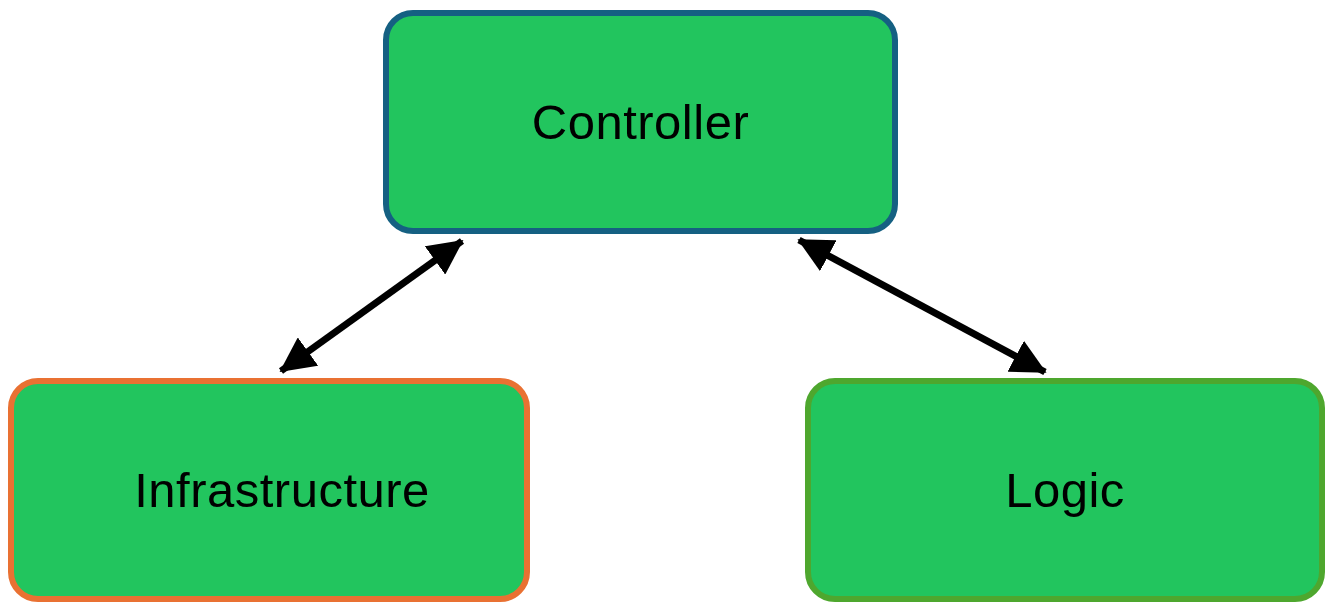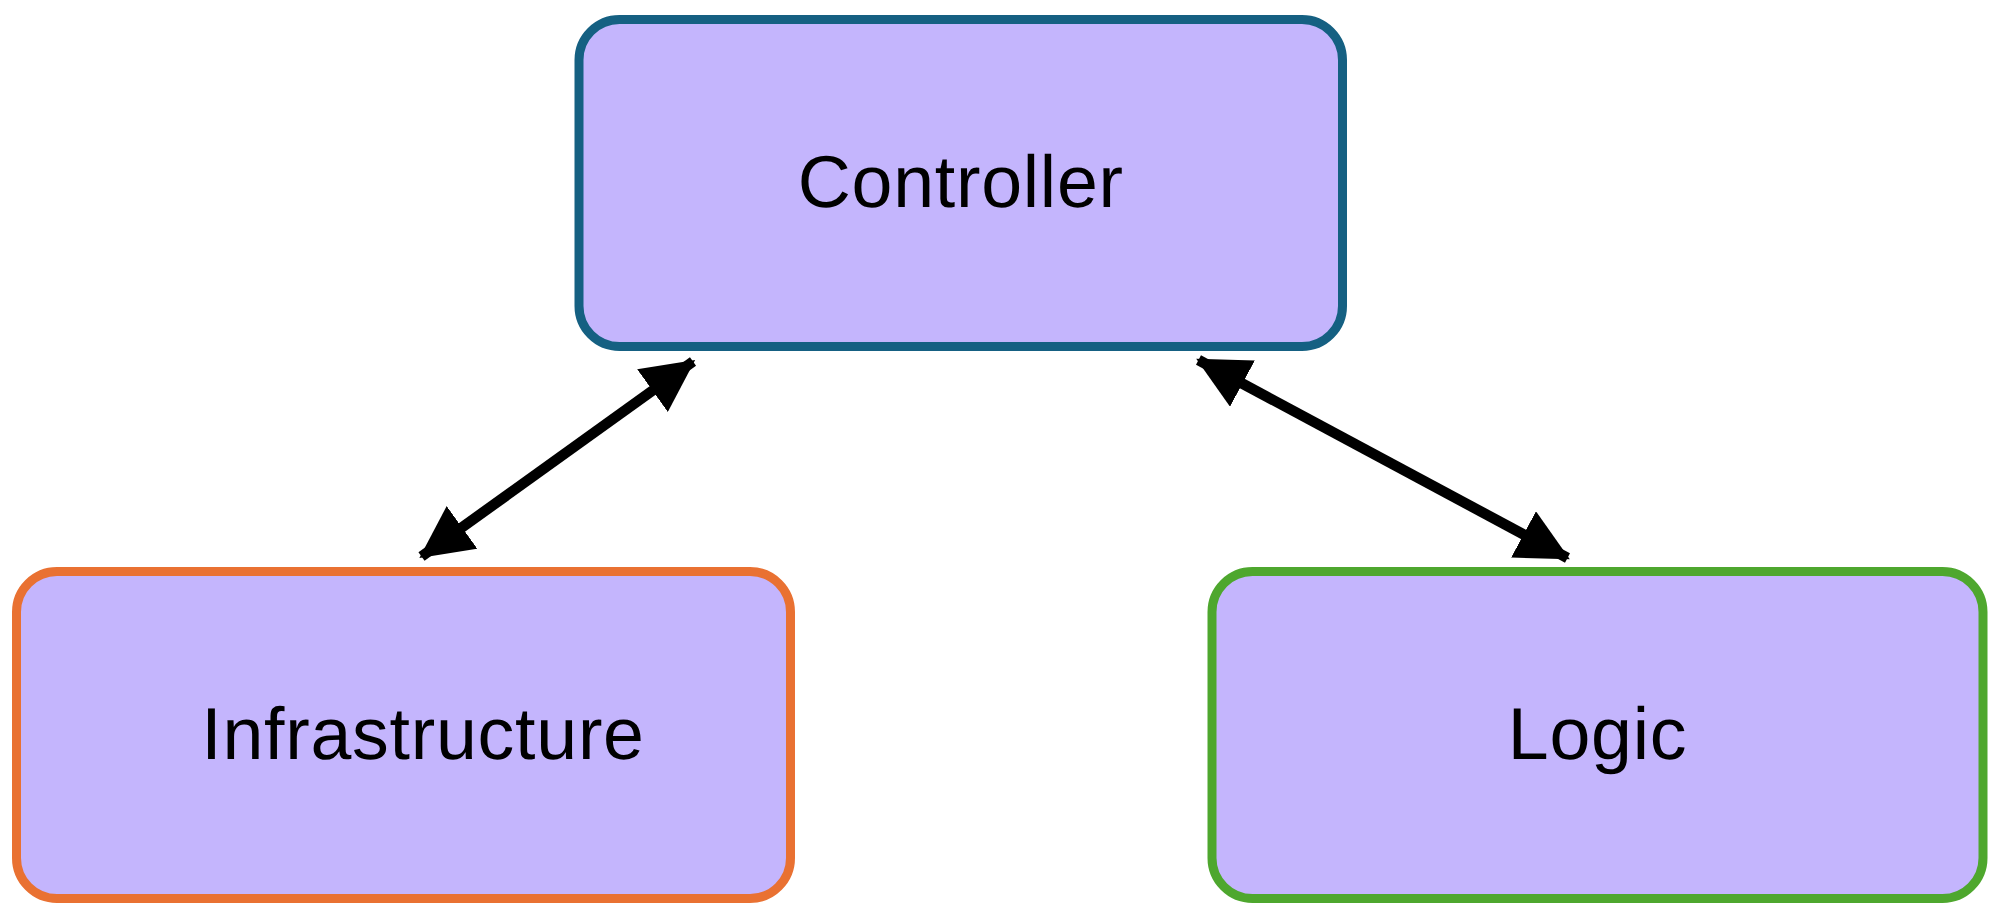--- a/index.html
+++ b/index.html
@@ -16,21 +16,21 @@
   }
   .canvas {
     position: absolute;
     inset: 0;
   }
   .node {
     position: absolute;
     box-sizing: border-box;
     border: 6px solid #737373;
     border-radius: 30px;
-    background: #c4b5fd;
+    background: #22c55e;
     display: flex;
     align-items: center;
     justify-content: center;
   }
   .node-label {
     font-size: 49px;
     line-height: 1.2;
     color: #000000;
     letter-spacing: 0.5px;
     white-space: nowrap;

